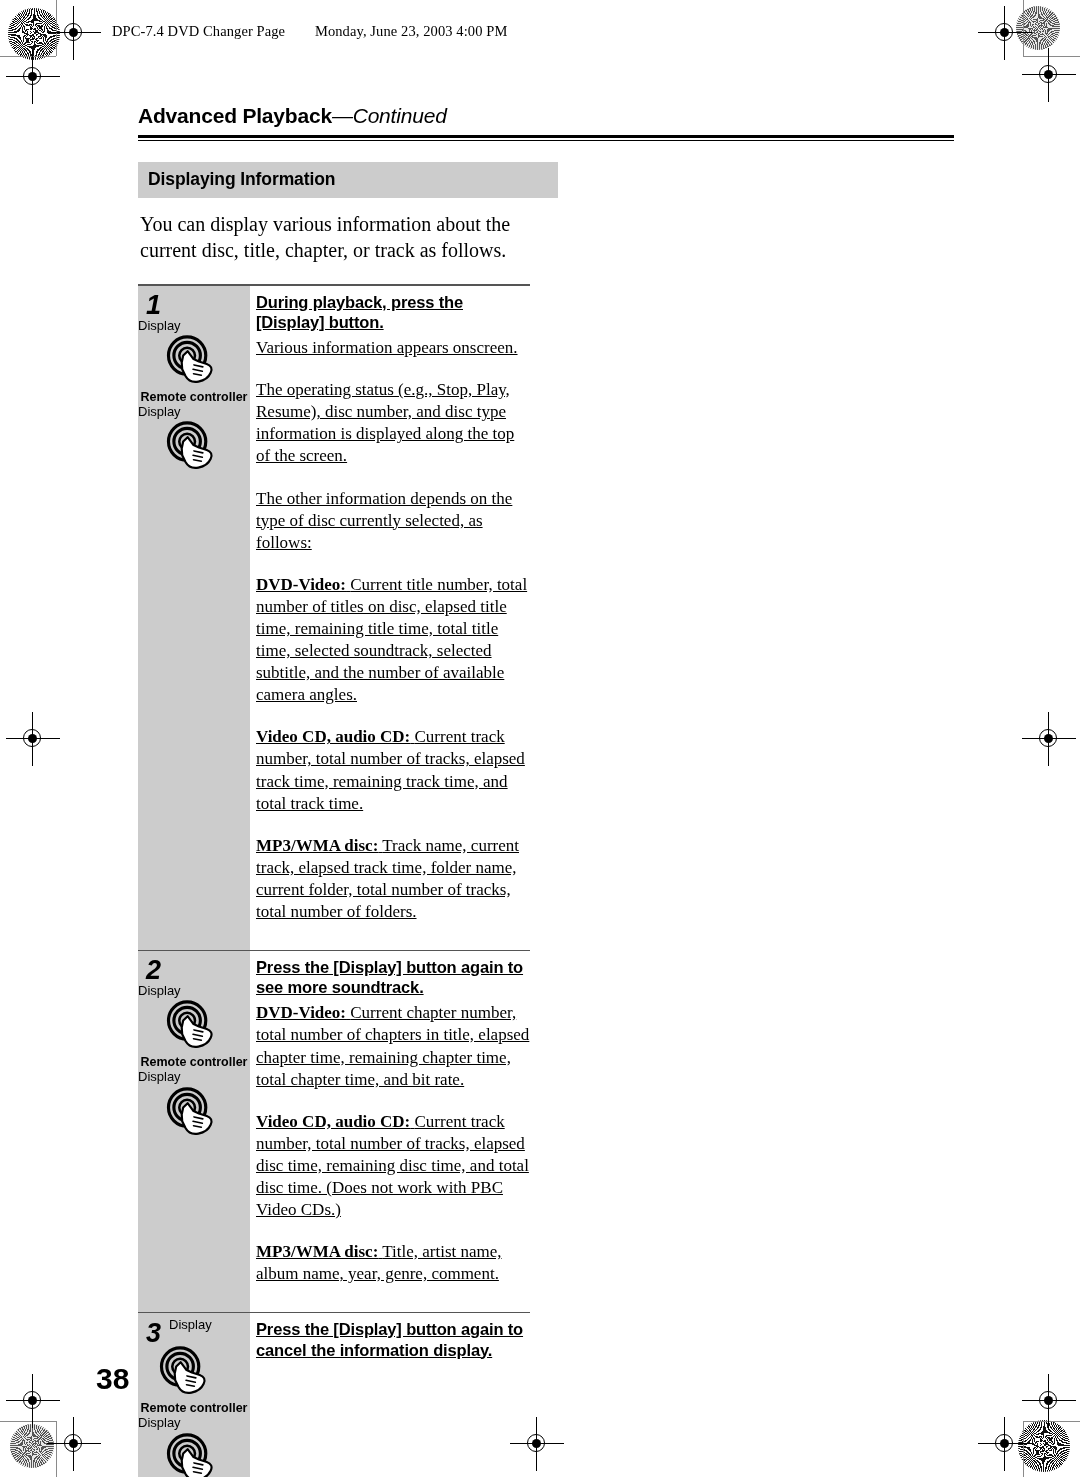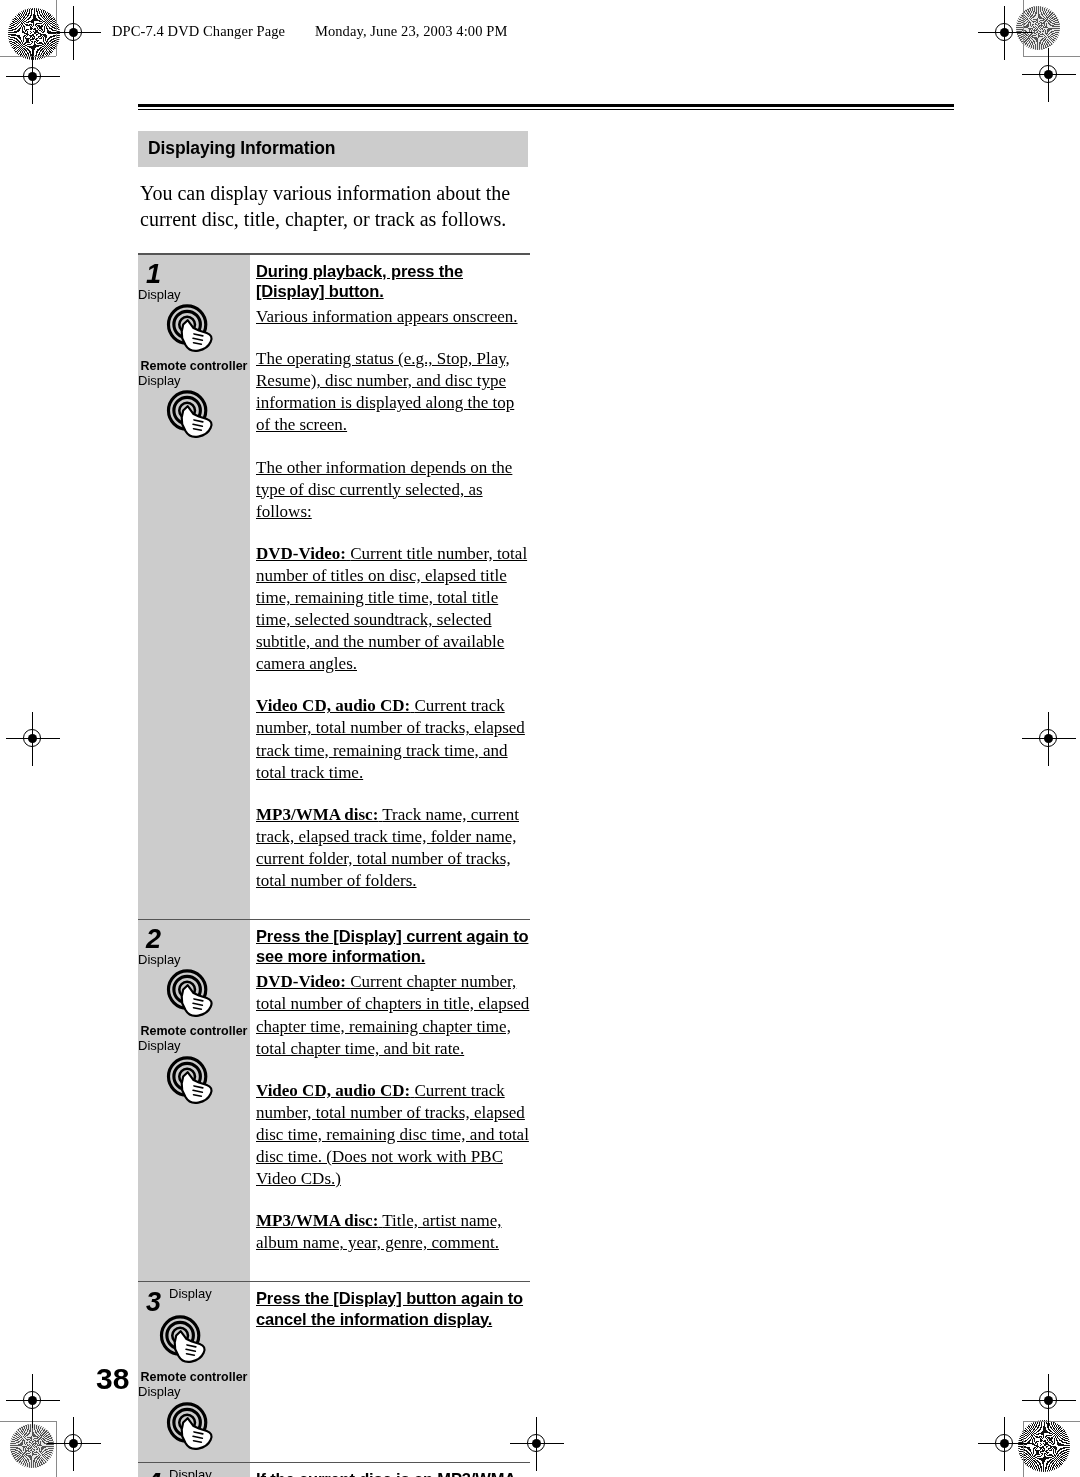--- a/index.html
+++ b/index.html
@@ -87,21 +87,21 @@
   }
   .rule-double {
     border-top: 3px solid #000;
     border-bottom: 1.5px solid #000;
     height: 2px;
     width: 816px;
   }
 
   .section-bar {
     margin-top: 21px;
-    width: 390px;
+    width: 420px;
     background: #cccccc;
     padding: 7px 0 8px 10px;
     box-sizing: border-box;
   }
   .section-bar h2 {
     margin: 0;
     font-family: "Liberation Sans", sans-serif;
     font-size: 17.5px;
     font-weight: bold;
     letter-spacing: -0.1px;
@@ -289,20 +289,23 @@
   </div>
 </div>
 
 <div class="runhead">
   <span class="docname">DPC-7.4 DVD Changer  Page</span>
   <span>Monday, June 23, 2003  4:00 PM</span>
 </div>
 
 <div class="page">
 
+  <div class="chapter-title">
+    <span>Advanced Playback</span><span class="cont">—Continued</span>
+  </div>
   <div class="rule-double"></div>
 
   <div class="section-bar">
     <h2>Displaying Information</h2>
   </div>
 
   <p class="intro">You can display various information about the current disc, title, chapter, or track as follows.</p>
 
   <div class="steps" id="steps-table">
     <div class="step">
@@ -385,21 +388,21 @@
     <path d="M24.5 17.5 L30.5 25.5 L36 28 L44 30.5
              C48.5 32 50 35.5 48 39.5
              C46 44 41 47.5 35.5 48.5
              C30 49.5 25 47.5 22.5 43
              L19 36 L18.5 29 L20 22 Z" fill="#ffffff" stroke="#000" stroke-width="2.2" stroke-linejoin="round"></path>
       <path d="M31 31.5 L40 33.5 M30 36 L39.5 38 M30.5 40.5 L38.5 42" fill="none" stroke="#000" stroke-width="1.6" stroke-linecap="round"></path>
   </svg>
           </div>
       </div>
       <div class="step-body">
-        <div class="step-heading">Press the [Display] current again to see more information.</div>
+        <div class="step-heading">Press the [Display] button again to see more soundtrack.</div>
         <p class="para"><b>DVD-Video:</b> <span>Current chapter number, total number of chapters in title, elapsed chapter time, remaining chapter time, total chapter time, and bit rate.</span></p>
           <p class="para"><b>Video CD, audio CD:</b> <span>Current track number, total number of tracks, elapsed disc time, remaining disc time, and total disc time. (Does not work with PBC Video CDs.)</span></p>
           <p class="para"><b>MP3/WMA disc:</b> <span>Title, artist name, album name, year, genre, comment.</span></p>
       </div>
     </div>
     <div class="step">
 
       <div class="step-aside aside-inline">
         <div class="top-row">
           <div class="step-num">3</div>

